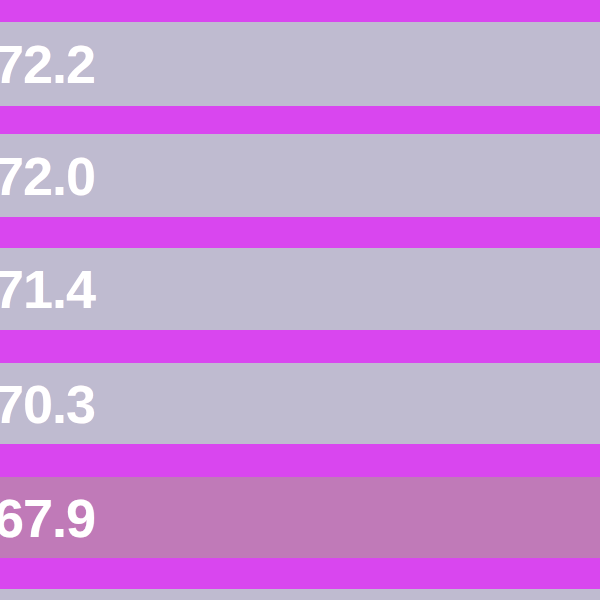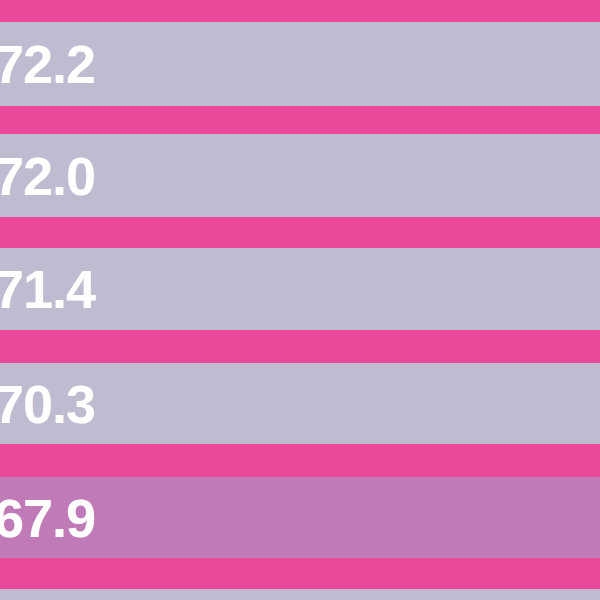--- a/index.html
+++ b/index.html
@@ -11,21 +11,21 @@
   body {
     width: 600px;
     height: 600px;
     overflow: hidden;
     font-family: "Liberation Sans", sans-serif;
   }
   #chart-root {
     position: relative;
     width: 600px;
     height: 600px;
-    background: #ec4899;
+    background: #d946ef;
     overflow: hidden;
   }
   .bar {
     position: absolute;
     left: 0;
     
     width: 640px;
     box-sizing: border-box;
     display: flex;
     align-items: center;

